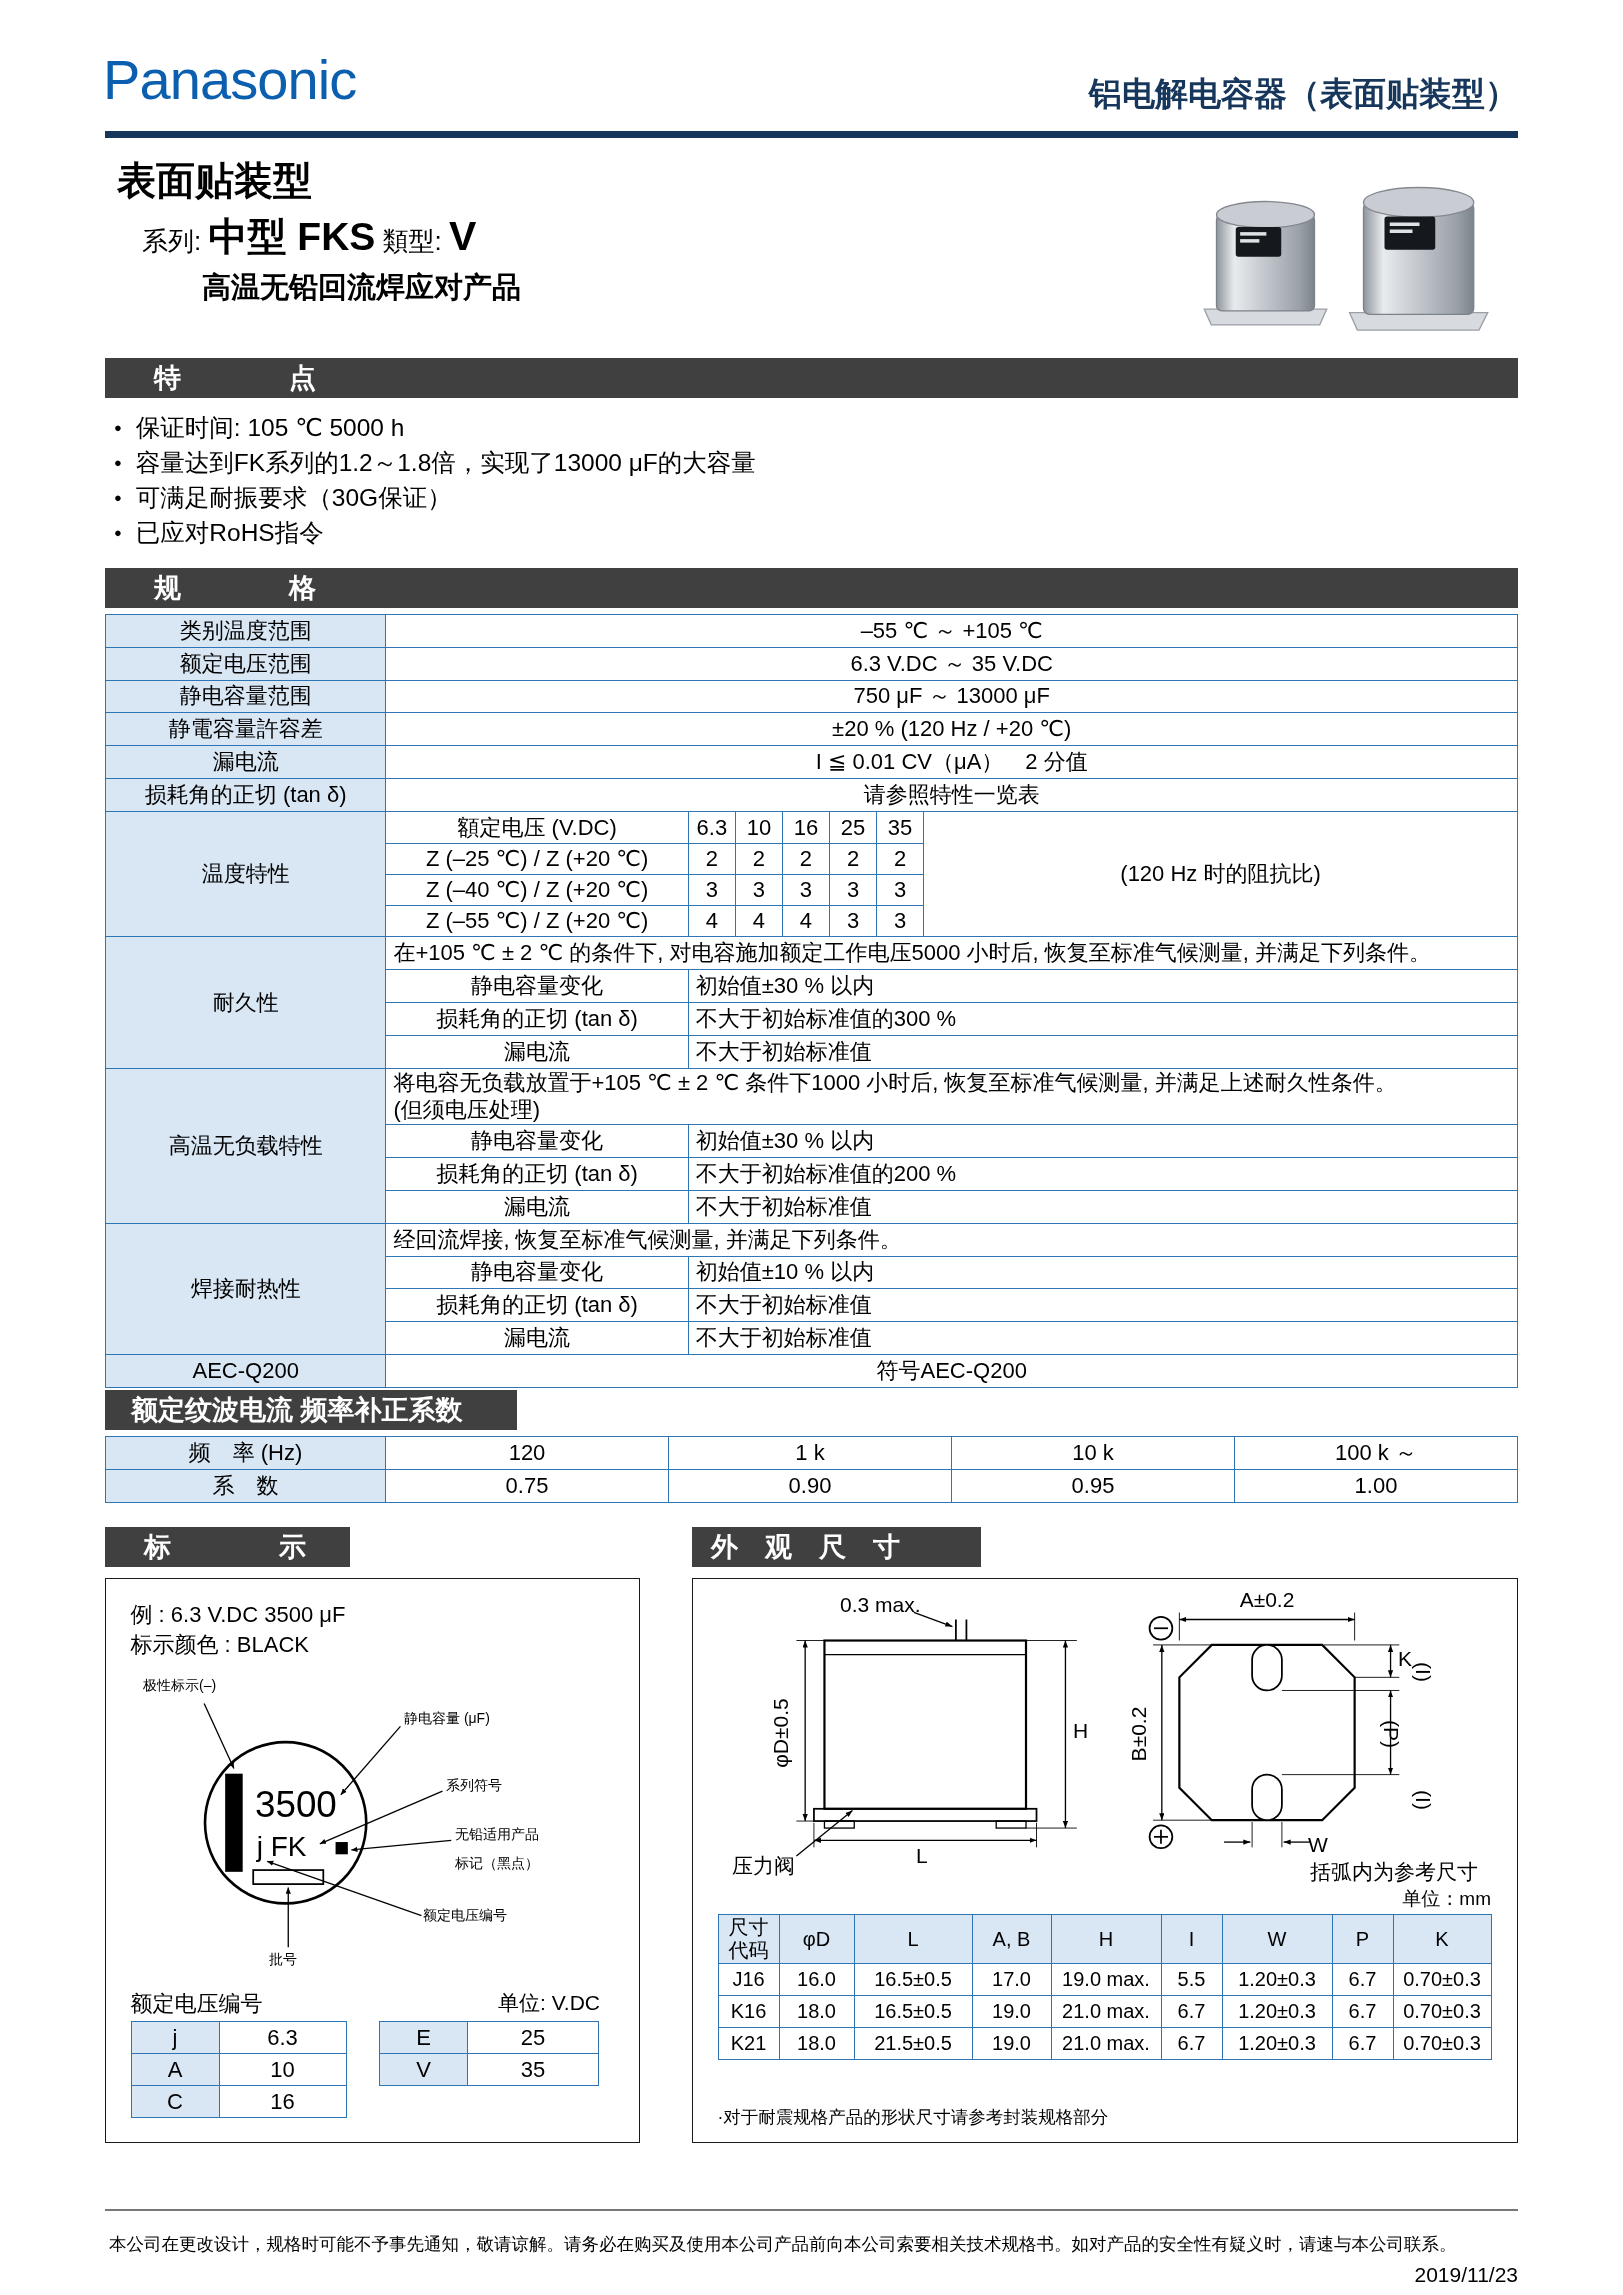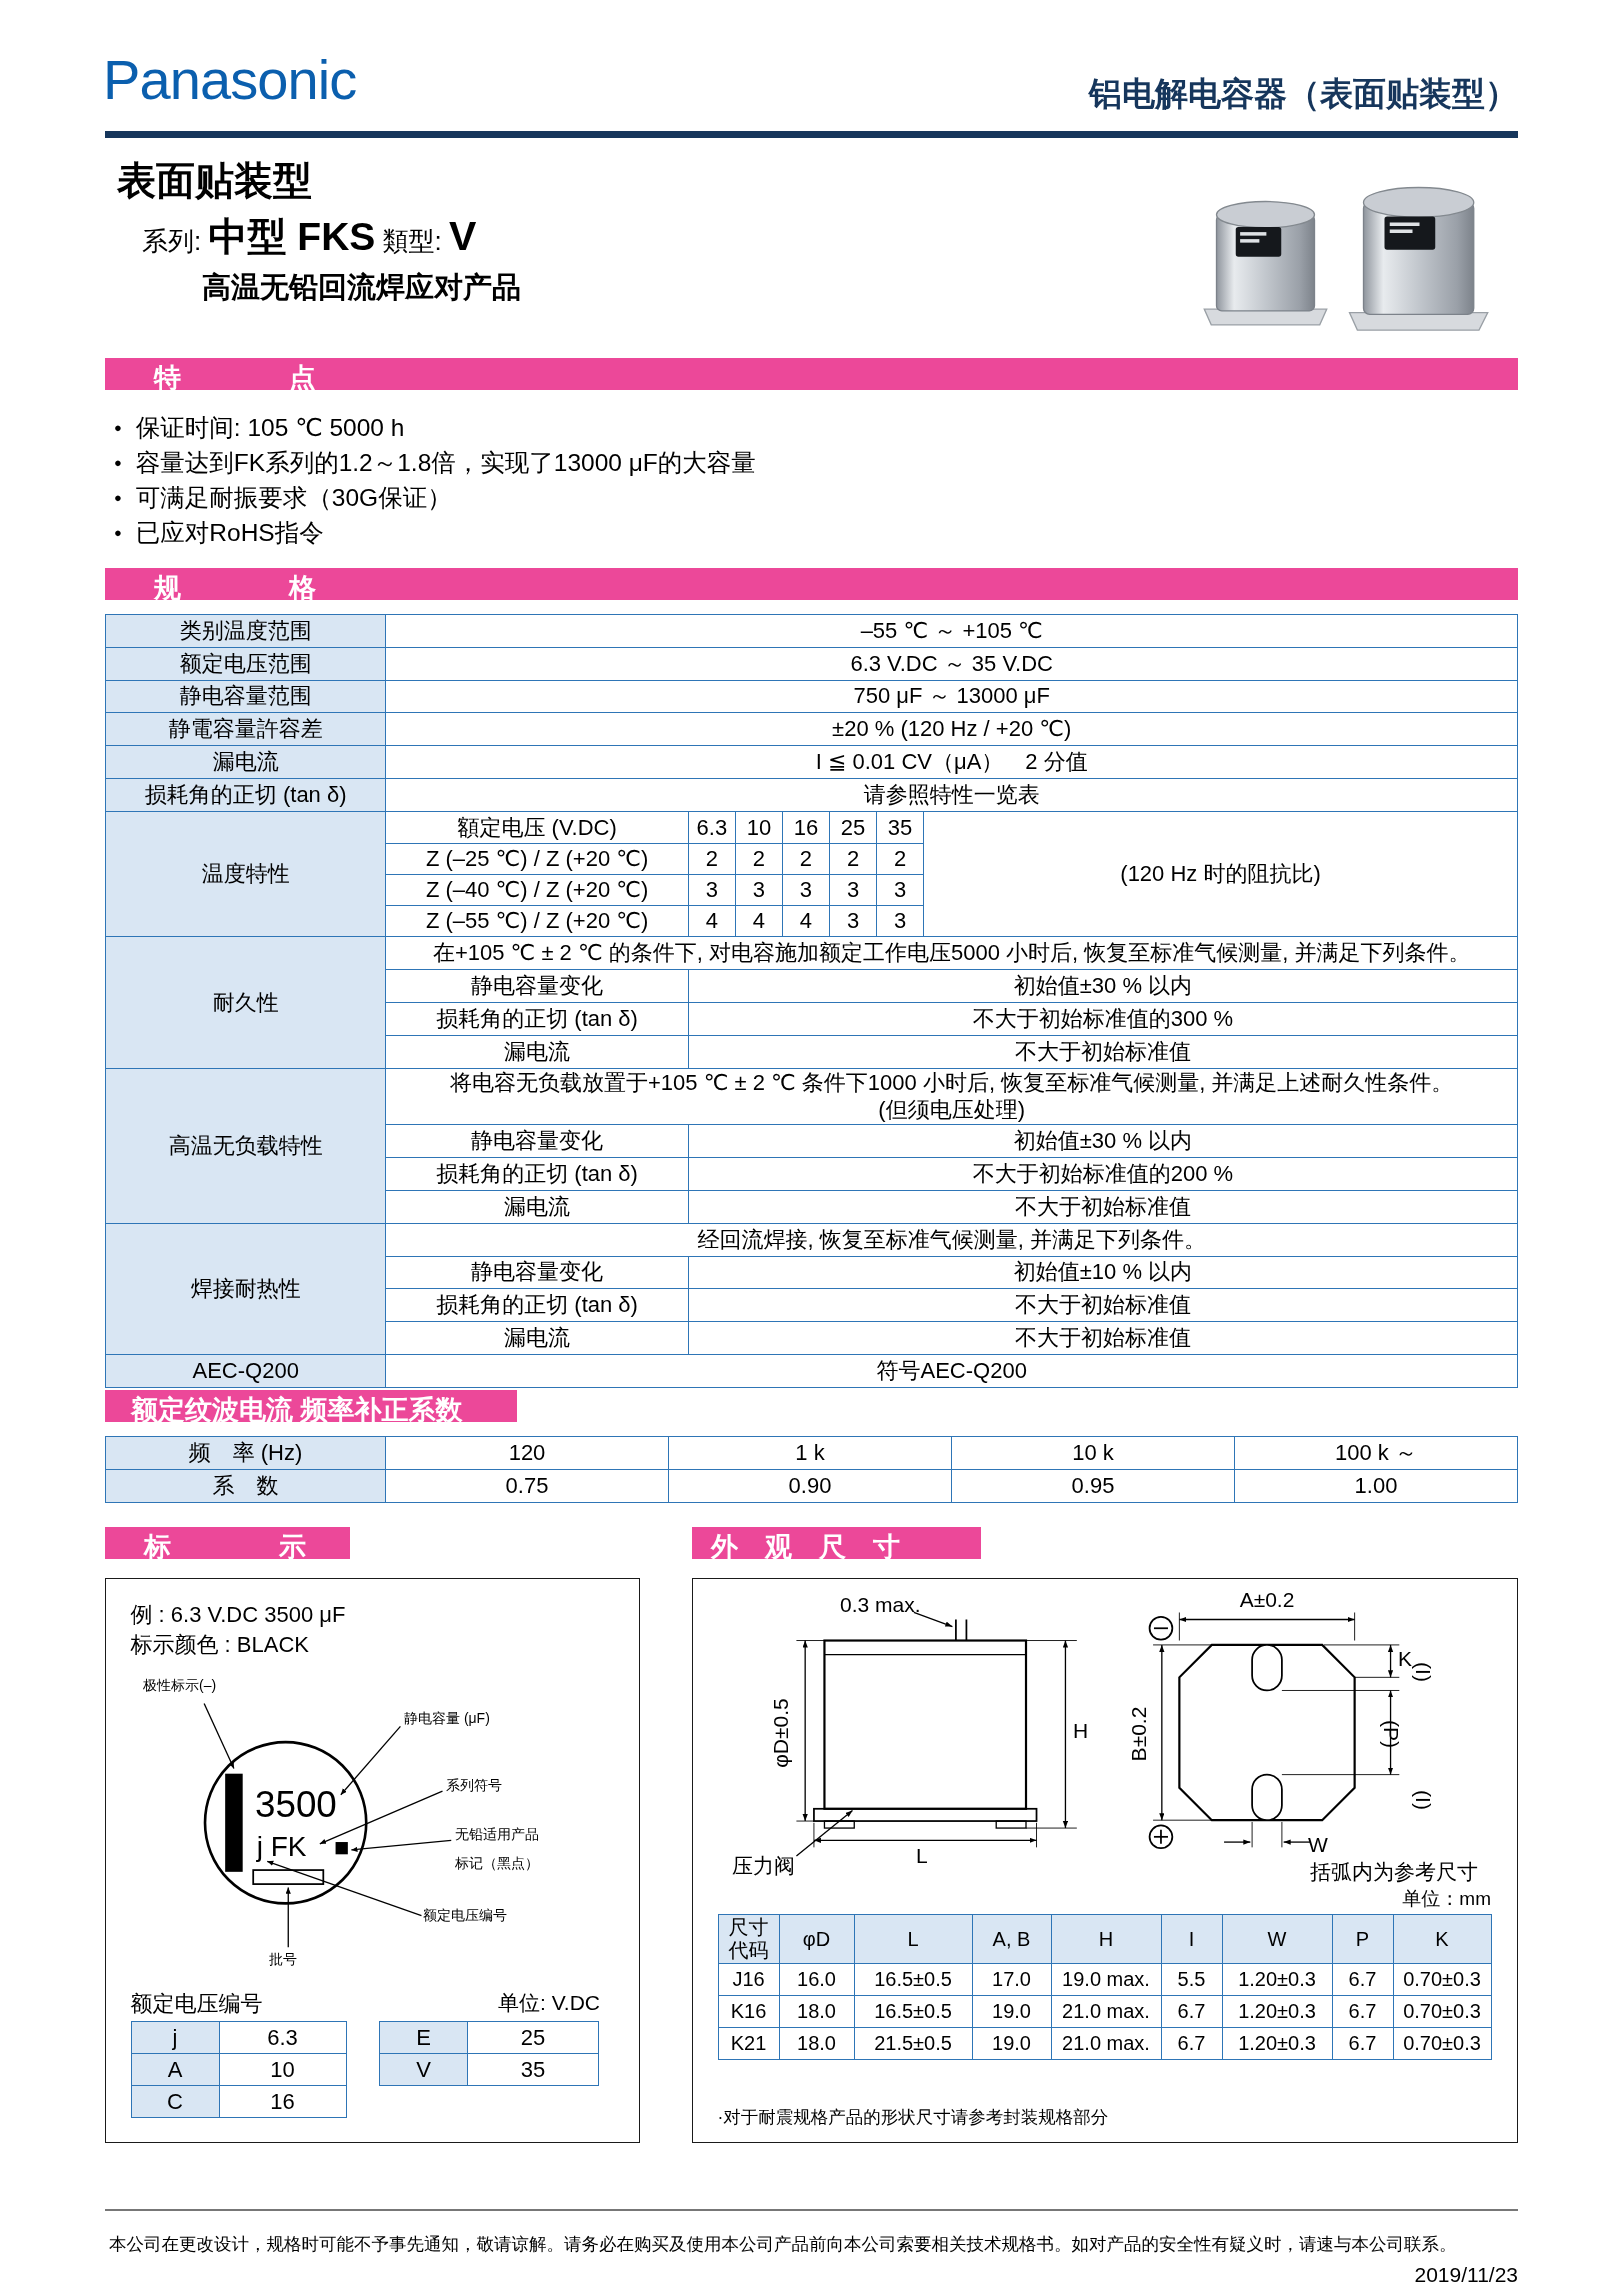--- a/index.html
+++ b/index.html
@@ -12,38 +12,38 @@
 #doc-title{position:absolute;right:105px;top:72px;font-size:33px;font-weight:bold;color:#16365c}
 #head-rule{position:absolute;left:105px;top:131px;width:1413px;height:7px;background:#16365c}
 #type-title{position:absolute;left:117px;top:154px;font-size:39px;font-weight:bold}
 #series-line{position:absolute;left:142px;top:210px;font-size:26px}
 #series-line .series-big{font-size:39px;font-weight:bold}
 #series-line .kind-big{font-size:41px;font-weight:bold}
 #subtitle{position:absolute;left:202px;top:268px;font-size:29px;font-weight:bold}
 #photos{position:absolute;left:1199px;top:167px;width:294px;height:174px}
 
 
-.bar{position:absolute;height:32px;background:#ec4899;color:#fff;font-weight:bold;font-size:27px;line-height:40px;padding-left:49px;white-space:pre}
+.bar{position:absolute;height:40px;background:#404040;color:#fff;font-weight:bold;font-size:27px;line-height:40px;padding-left:49px;white-space:pre}
 #bar-features{left:105px;top:358px;width:1413px}
 #bar-spec{left:105px;top:568px;width:1413px}
 #bar-ripple{left:105px;top:1390px;width:412px;padding-left:26px}
 #bar-marking{left:105px;top:1527px;width:245px;padding-left:39px}
 #bar-outline{left:692px;top:1527px;width:289px;padding-left:19px}
 
 
 #features-list{position:absolute;left:114px;top:410px;list-style:none;font-size:24.5px}
 #features-list li{display:flex;align-items:center;height:35px}
 #features-list .dot{font-size:13px;margin-right:14px}
 
 
 table{border-collapse:collapse;table-layout:fixed}
 .blue-table td,.blue-table th{border:0.9px solid #2e75b6;font-size:22px;height:31px;padding:0.9px 7px;vertical-align:middle;overflow:hidden}
 .lbl{background:#d9e6f3;text-align:center}
 .ctr{text-align:center}
-.lft{text-align:center;padding-left:10.5px}
+.lft{text-align:left;padding-left:10.5px}
 .tall{height:58px;line-height:27px}
 #spec-wrap{position:absolute;left:105px;top:614px;width:1413px}
 #spec-table{width:1413px}
 #ripple-wrap{position:absolute;left:105px;top:1436px;width:1413px}
 #ripple-table{width:1413px}
 #ripple-table td{height:32px}
 
 
 #marking-box{position:absolute;left:105px;top:1578px;width:535px;height:565px;border:1.8px solid #1a1a1a}
 .mk-label{position:absolute;font-size:14px}

